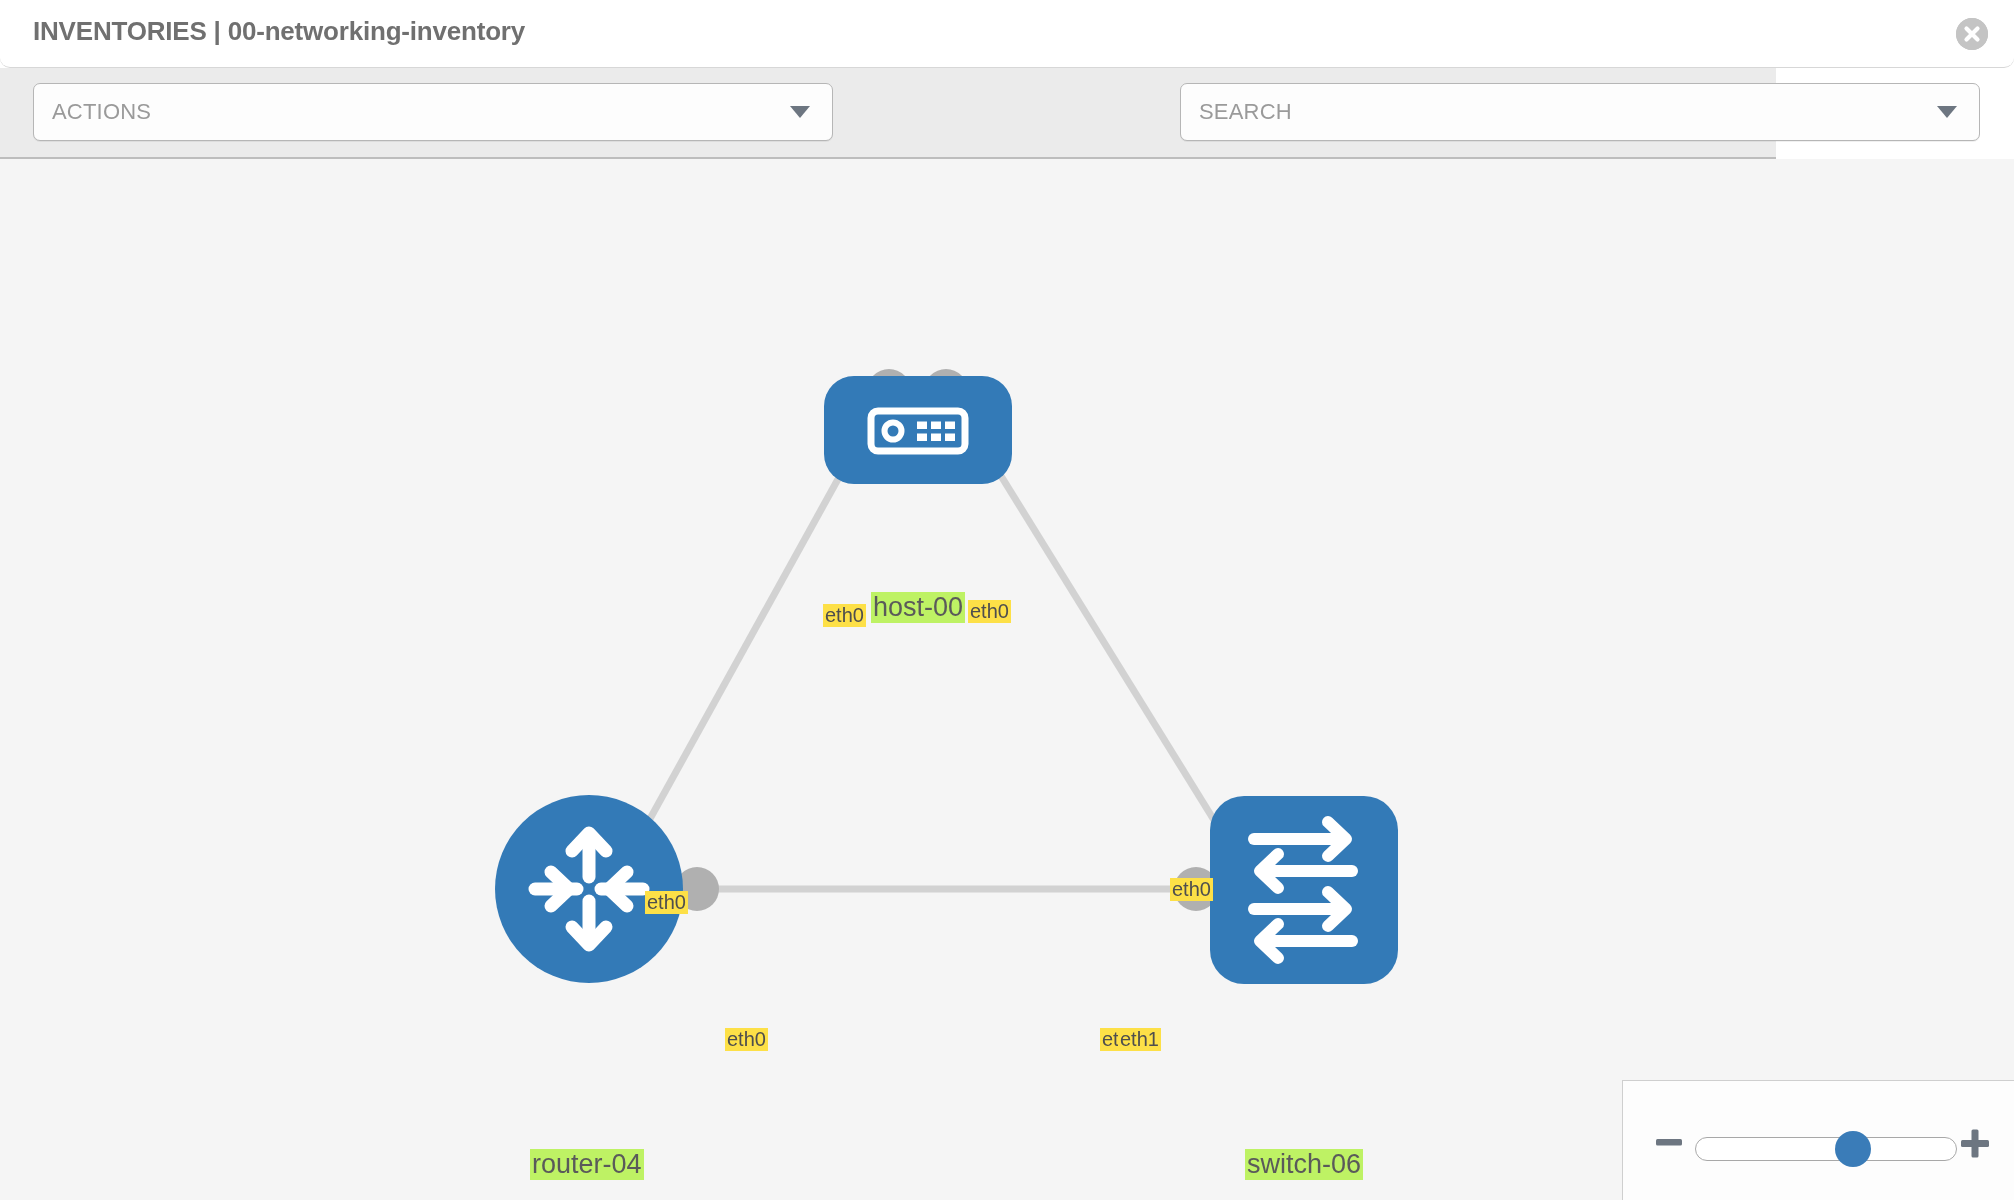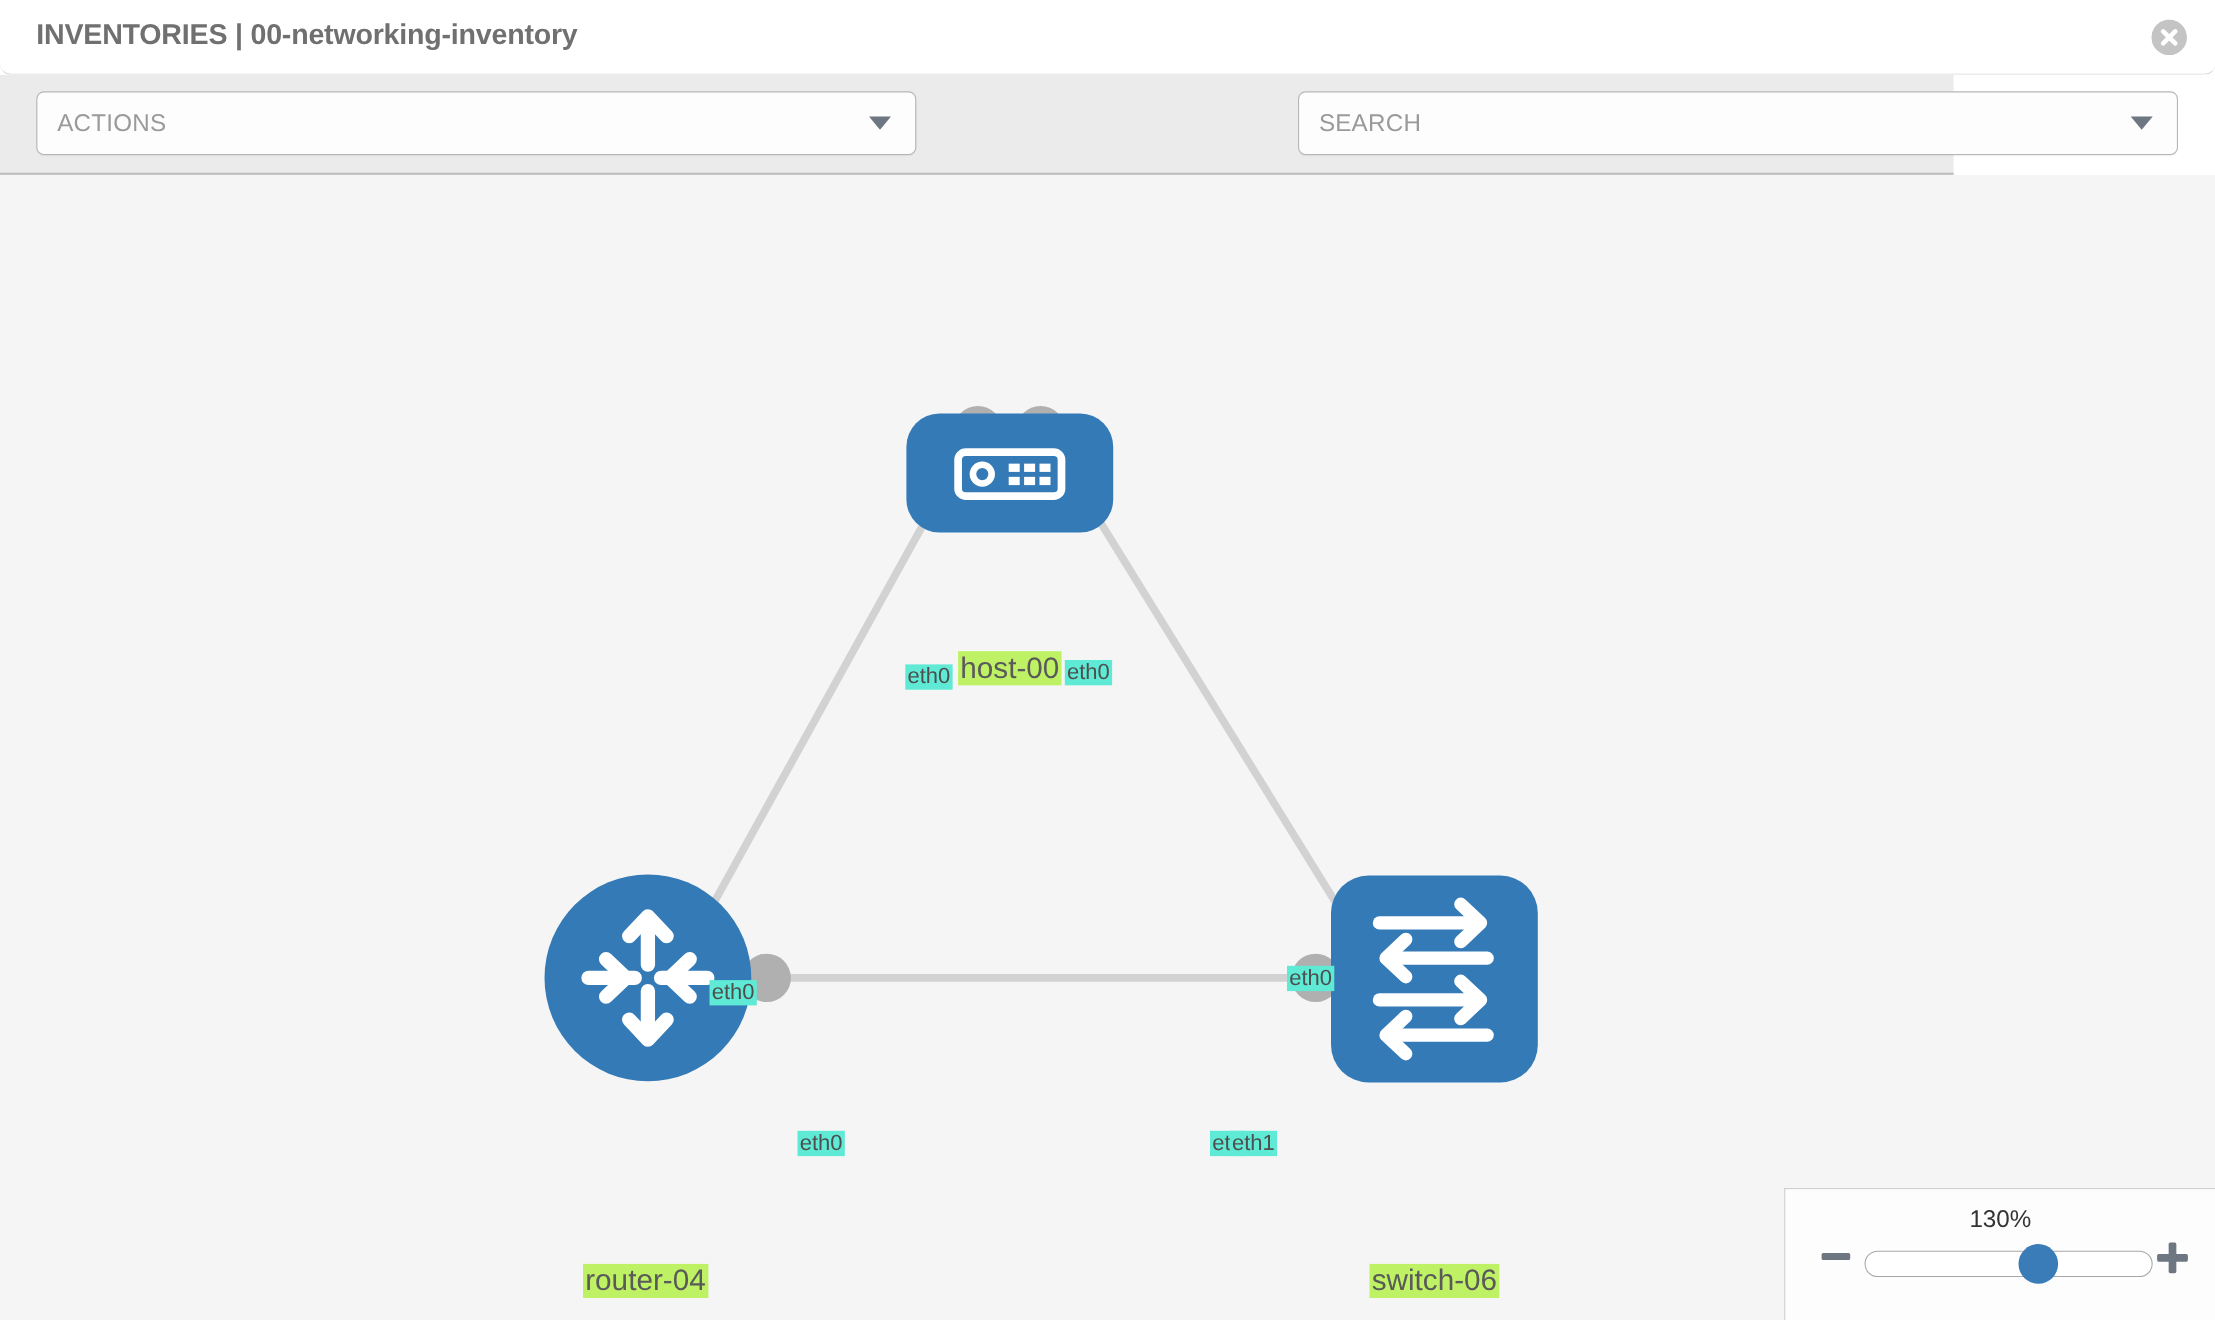--- a/index.html
+++ b/index.html
@@ -107,21 +107,21 @@
     font-size: 27px;
     color: #5a5a5a;
     background: #bef264;
     white-space: nowrap;
     padding: 0 2px;
   }
   .ilabel {
     position: absolute;
     font-size: 20px;
     color: #4e4e4e;
-    background: #5eead4;
+    background: #fde047;
     white-space: nowrap;
     padding: 0 2px;
   }
 
   
   .zoom-panel {
     position: absolute;
     left: 1622px;
     top: 1080px;
     width: 392px;
@@ -286,21 +286,20 @@
   <div class="ilabel" style="left:1100px; top:869px;">eth</div>
   <div class="ilabel" style="left:1118px; top:869px;">eth1</div>
 
   <div class="nlabel" style="left:871px; top:433px;">host-00</div>
   <div class="nlabel" style="left:530px; top:990px;">router-04</div>
   <div class="nlabel" style="left:1245px; top:990px;">switch-06</div>
 
 </div>
 
 <div class="zoom-panel">
-  <div class="zoom-level">130%</div>
 
   <div class="zoom-minus">
     <svg width="32" height="32" viewBox="0 0 32 32">
       <rect x="3" y="13" width="26" height="6.5" rx="1.5" fill="#6d7681"></rect>
     </svg>
   </div>
 
   <div class="zoom-track">
     <div class="zoom-thumb"></div>
   </div>

